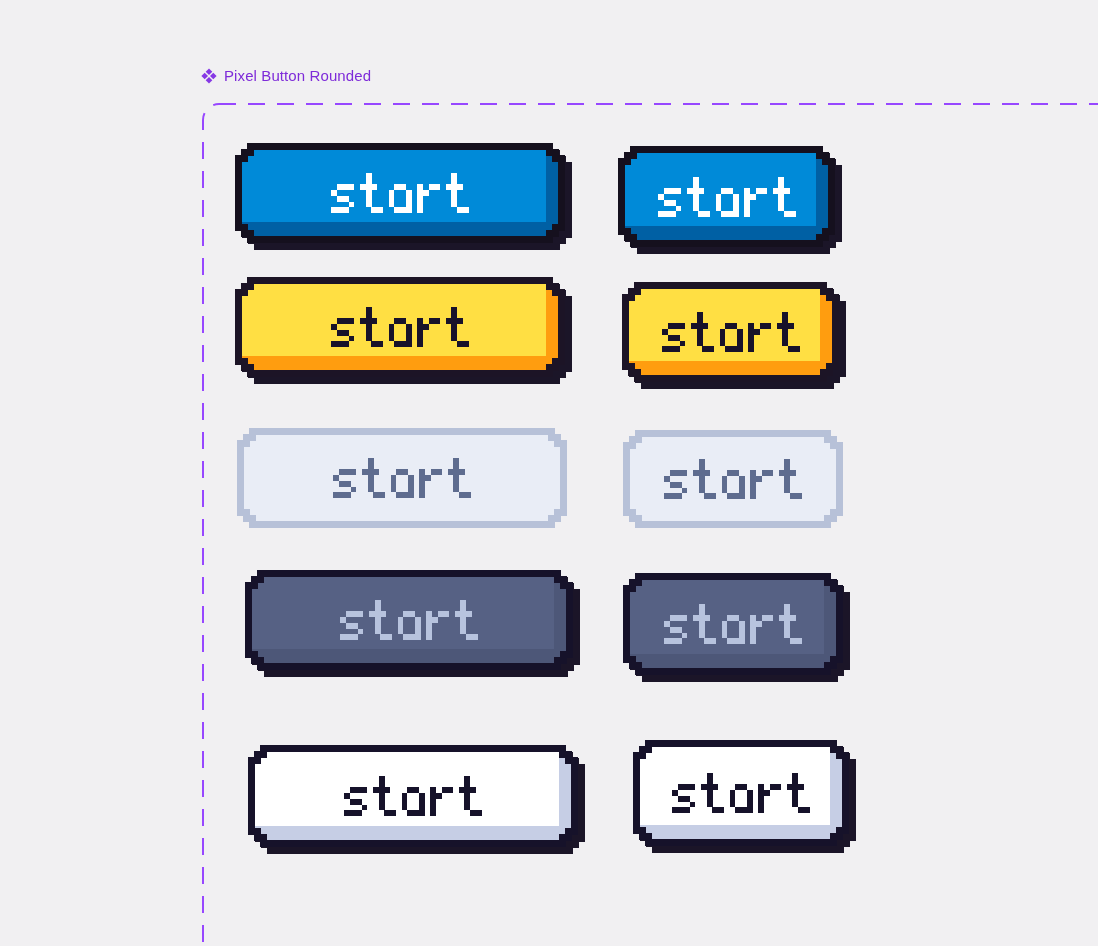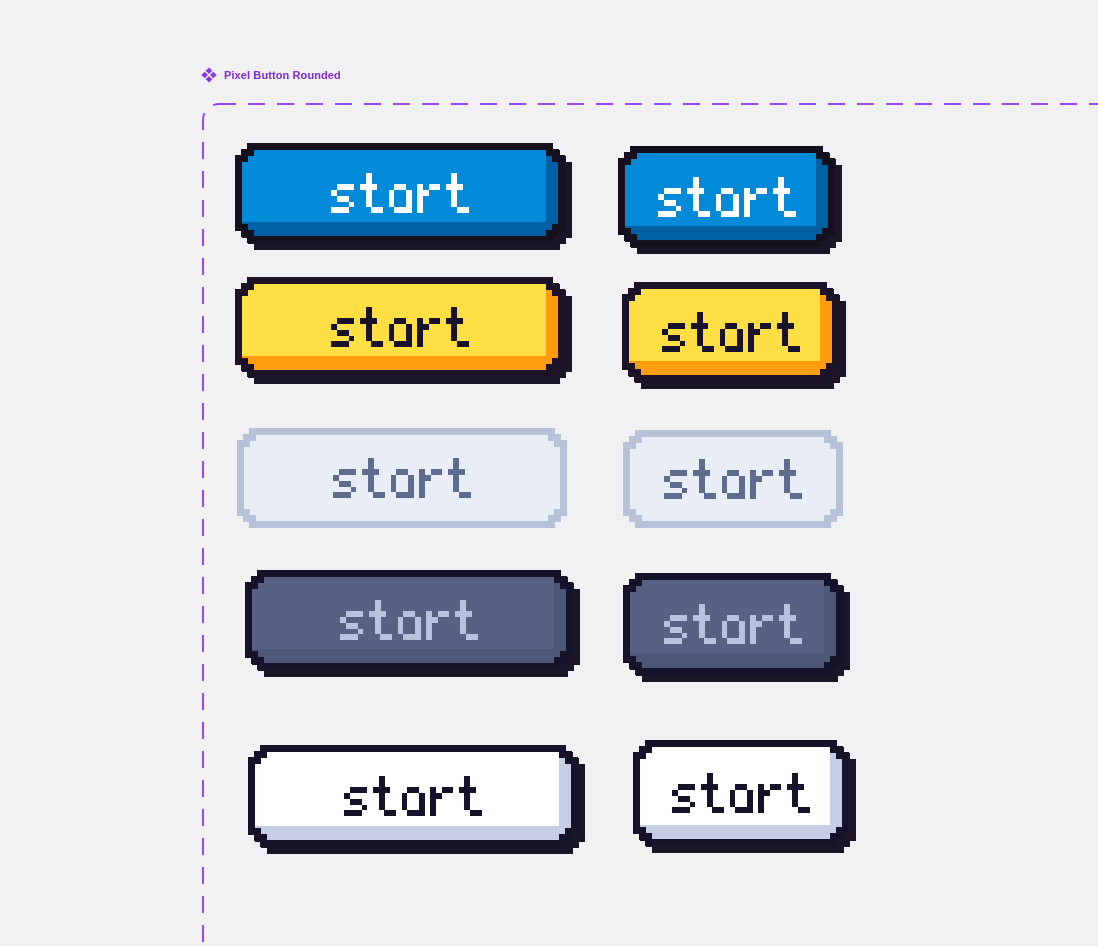--- a/index.html
+++ b/index.html
@@ -9,21 +9,21 @@
     font-family: "Liberation Sans", sans-serif;
     background: #F1F0F2;
     position: relative;
   }
   
   .frame-header {
     position: absolute; left: 201px; top: 67px;
     display: flex; align-items: center; gap: 7px;
   }
   .frame-header .title {
-    font-size: 11px; font-weight: 700; letter-spacing: .1px;
+    font-size: 15px; font-weight: 400; letter-spacing: .1px;
   }
   
   .outline-svg { position: absolute; left: 202px; top: 103px; pointer-events: none; }
   
   .pxbtn {
     position: absolute;
     display: flex; align-items: center; justify-content: center;
     cursor: pointer;
   }
   .px-layer {

